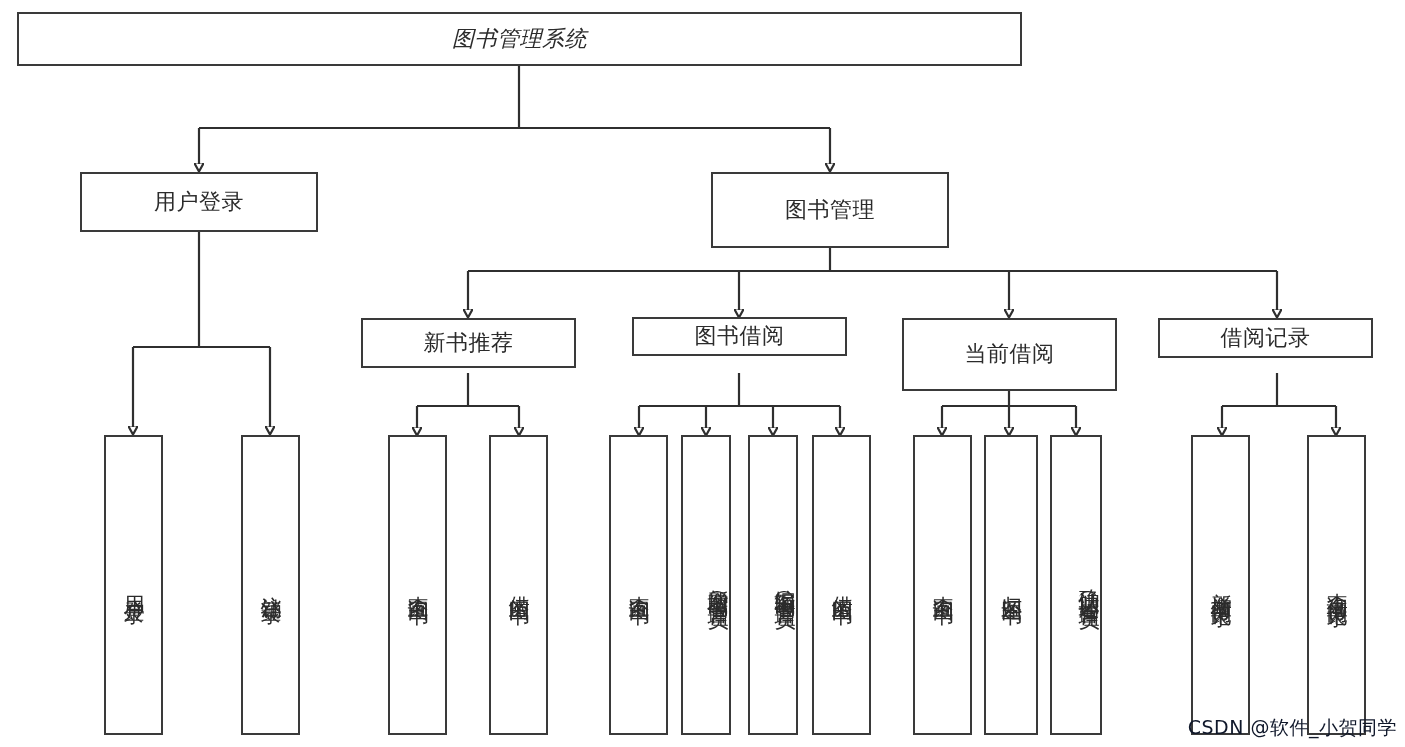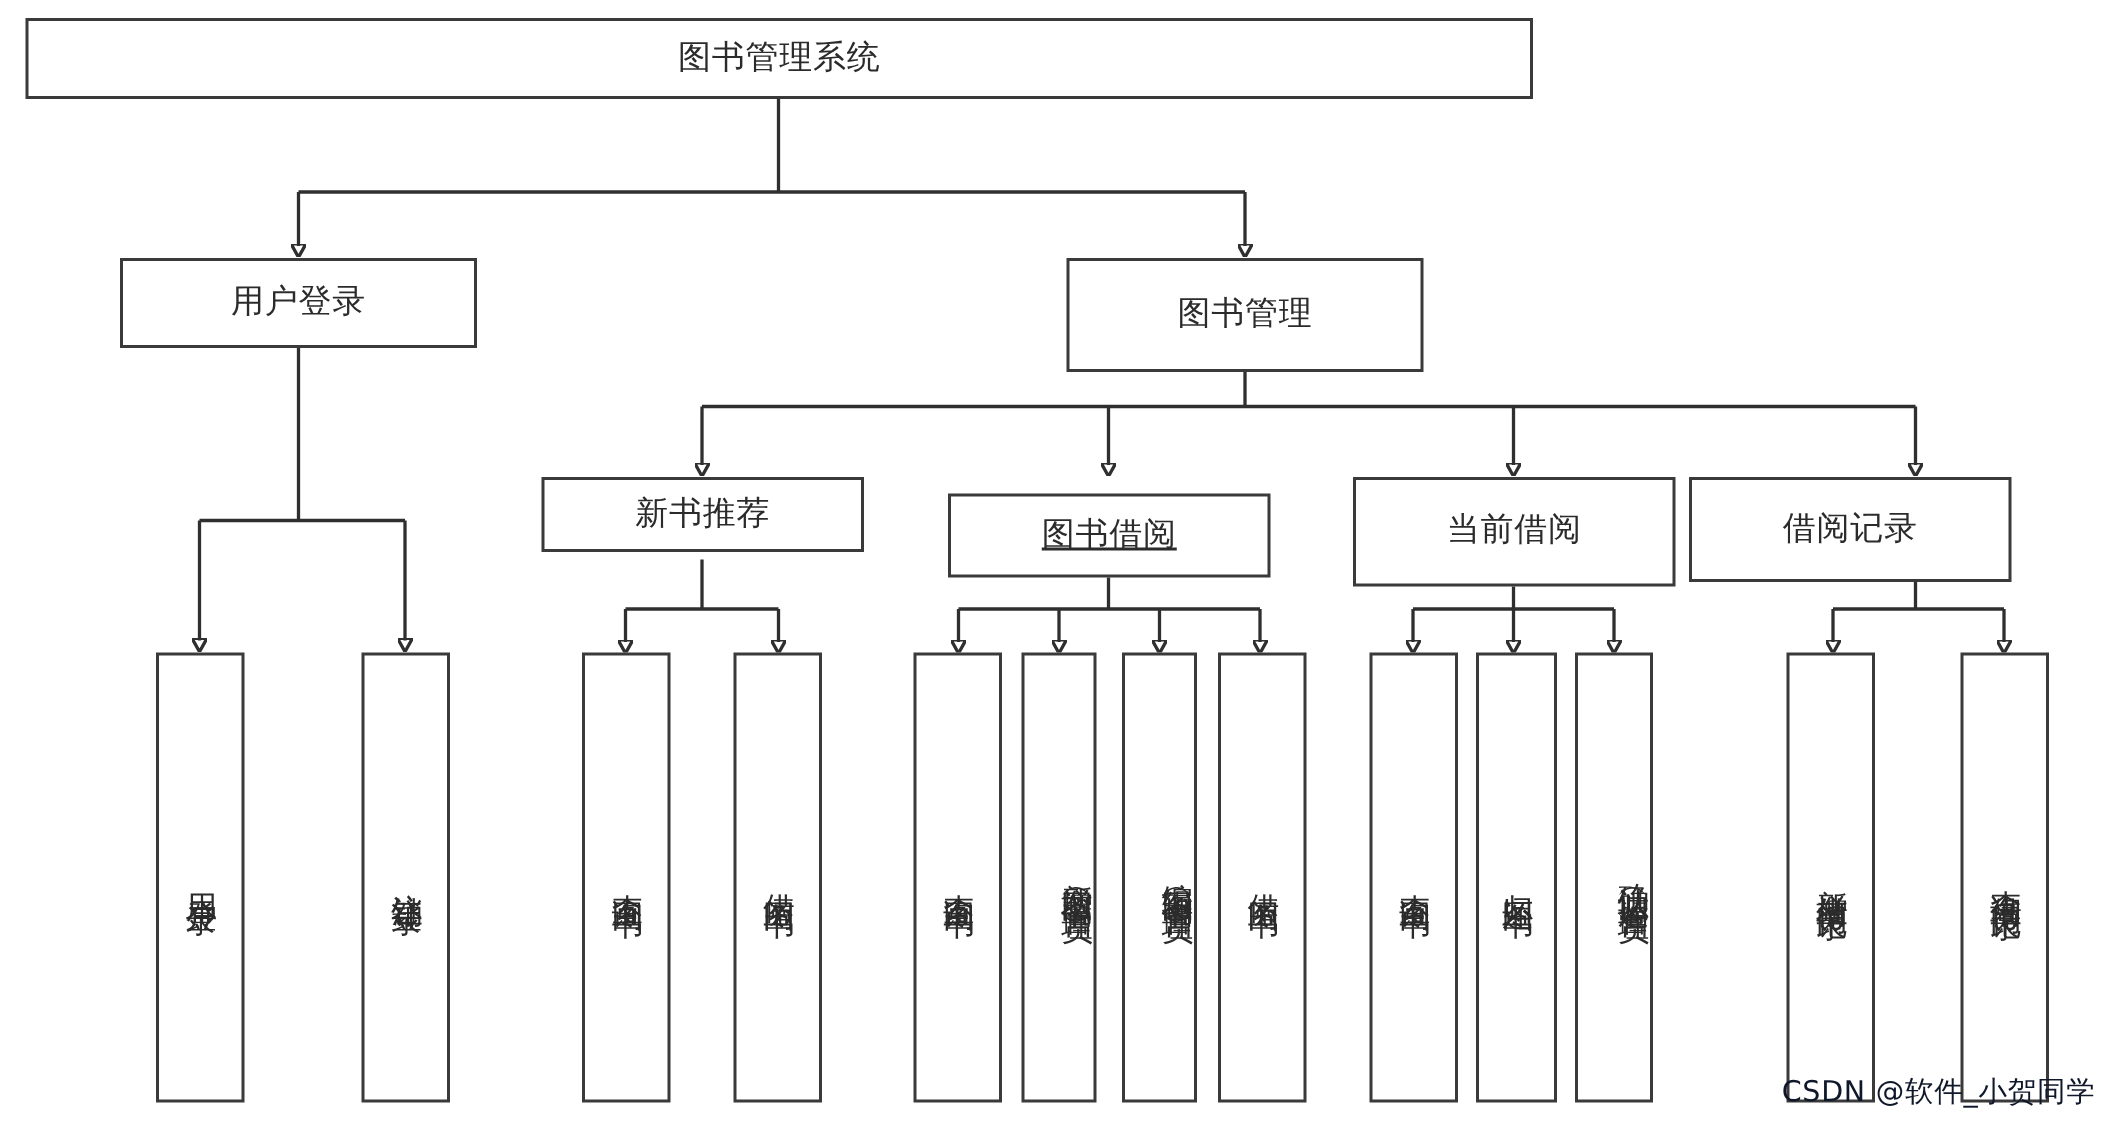--- a/index.html
+++ b/index.html
@@ -122,33 +122,33 @@
     <line x1="942" y1="406" x2="942" y2="428" marker-end="url(#arrow)"></line>
     <line x1="1009" y1="406" x2="1009" y2="428" marker-end="url(#arrow)"></line>
     <line x1="1076" y1="406" x2="1076" y2="428" marker-end="url(#arrow)"></line>
 
     <line x1="1277" y1="373" x2="1277" y2="406"></line>
     <line x1="1222" y1="406" x2="1336" y2="406"></line>
     <line x1="1222" y1="406" x2="1222" y2="428" marker-end="url(#arrow)"></line>
     <line x1="1336" y1="406" x2="1336" y2="428" marker-end="url(#arrow)"></line>
   </svg>
 
-  <div class="node horiz" style="left:17px; top:12px; width:1005px; height:54px;">图书管理系统</div>
+  <div class="node horiz" style="left:17px; top:12px; width:1005px; height:54px;font-style:italic;">图书管理系统</div>
 
   <div class="node horiz" style="left:80px; top:172px; width:238px; height:60px;">用户登录</div>
 
   <div class="node horiz" style="left:711px; top:172px; width:238px; height:76px;">图书管理</div>
 
   <div class="node horiz" style="left:361px; top:318px; width:215px; height:50px;">新书推荐</div>
 
-  <div class="node horiz" style="left:632px; top:329px; width:215px; height:56px;text-decoration:underline;">图书借阅</div>
+  <div class="node horiz" style="left:632px; top:317px; width:215px; height:39px;">图书借阅</div>
 
   <div class="node horiz" style="left:902px; top:318px; width:215px; height:73px;">当前借阅</div>
 
-  <div class="node horiz" style="left:1126px; top:318px; width:215px; height:70px;">借阅记录</div>
+  <div class="node horiz" style="left:1158px; top:318px; width:215px; height:40px;">借阅记录</div>
 
   <div class="node vert tall" style="left:104px; top:435px; width:59px; height:300px;">用户登录</div>
 
   <div class="node vert tall" style="left:241px; top:435px; width:59px; height:300px;">注销登录</div>
 
   <div class="node vert tall" style="left:388px; top:435px; width:59px; height:300px;">查询图书</div>
 
   <div class="node vert tall" style="left:489px; top:435px; width:59px; height:300px;">借阅图书</div>
 
   <div class="node vert tall" style="left:609px; top:435px; width:59px; height:300px;">查询图书</div>

